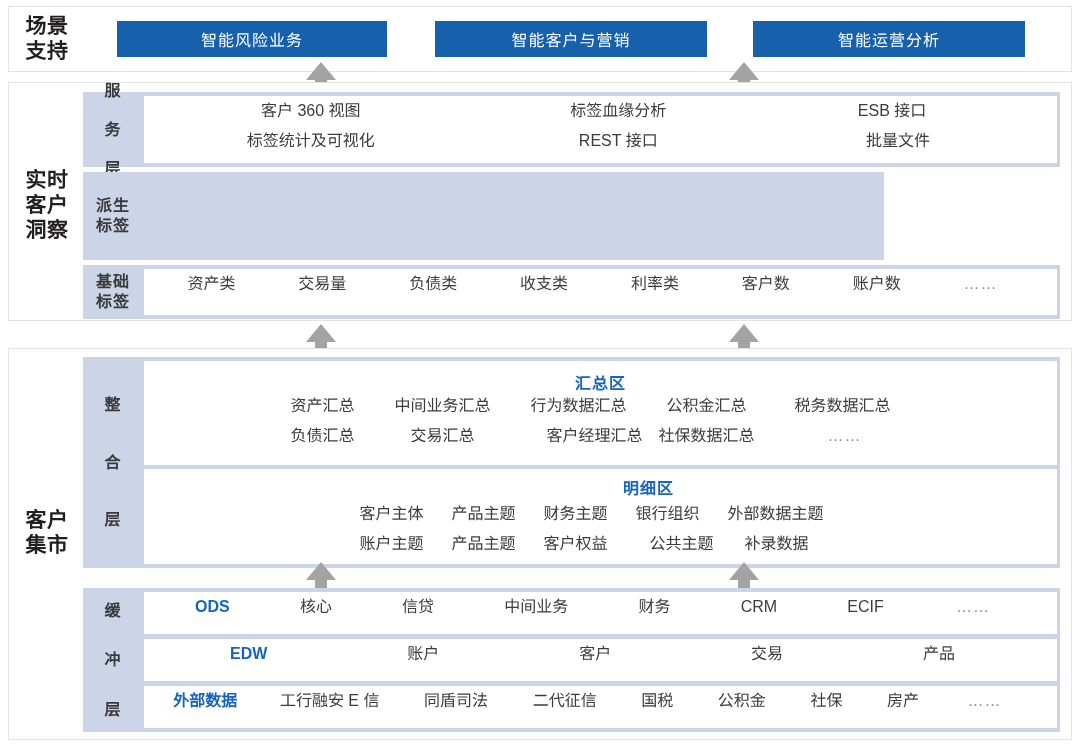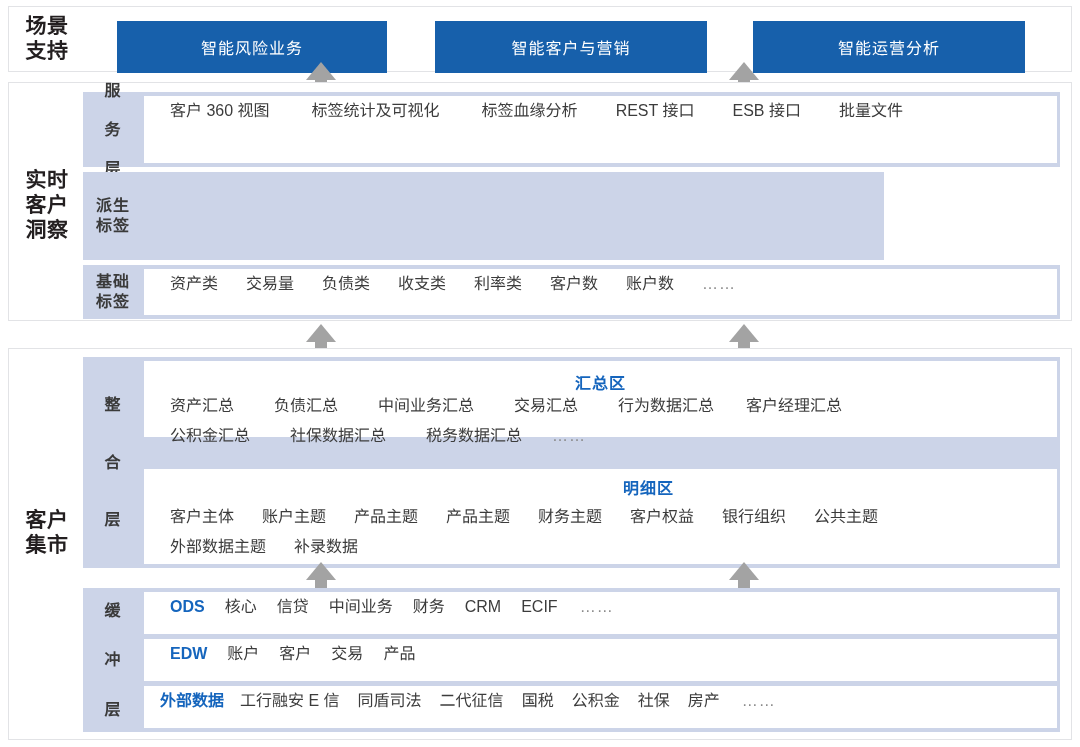--- a/index.html
+++ b/index.html
@@ -43,21 +43,21 @@
     width: 74px;
   }
   #label-scene   { left: 10px; top: 14px;  font-size: 21px; }
   #label-insight { left: 10px; top: 168px; font-size: 21px; }
   #label-mart    { left: 10px; top: 508px; font-size: 21px; }
 
   
   .scene-btn {
     position: absolute;
     top: 21px;
-    height: 52px;
+    height: 36px;
     background: #1760ab;
     color: #ffffff;
     font-size: 16px;
     display: flex;
     align-items: center;
     justify-content: center;
     letter-spacing: 1px;
   }
   #scene-btn-0 { left: 117px; width: 270px; }
   #scene-btn-1 { left: 435px; width: 272px; }
@@ -99,25 +99,27 @@
     top: 4px;
     bottom: 4px;
     background: #ffffff;
     box-sizing: border-box;
   }
 
   
   .items {
     display: flex;
     flex-wrap: wrap;
+    align-items: center;
     height: 100%;
     padding: 0 16px 0 26px;
     box-sizing: border-box;
     font-size: 16px;
     color: #3c3c3c;
+    flex-direction: column;
   }
   .items.twoline { align-content: center; }
   .item {
     white-space: nowrap;
     margin-right: 26px;
     line-height: 30px;
   }
   .item.ellipsis { color: #8a8a8a; letter-spacing: 1px; }
   .item.accent { color: #1565bd; font-weight: bold; margin-right: 20px; }
   .breaker { flex-basis: 100%; height: 0; }
@@ -256,23 +258,23 @@
     <span>集市</span>
   </div>
 
   <div class="band" style="left:83px; top:357px; width:977px; height:211px;">
     <div class="band-label spaced" style="line-height:3.6;">
       <span class="lab-line">整</span>
       <span class="lab-line">合</span>
       <span class="lab-line">层</span>
     </div>
 
-    <div class="band-inner" style="top:4px; bottom:auto; height:76px;">
+    <div class="band-inner" style="top:4px; bottom:auto; height:104px;">
       <div class="zone-title" style="top:9px;">汇总区</div>
-      <div class="items twoline" style="padding-top:43px;">
+      <div class="items twoline" style="padding-top:30px;">
         <span class="item" style="margin-right:40px">资产汇总</span>
         <span class="item" style="margin-right:40px">负债汇总</span>
         <span class="item" style="margin-right:40px">中间业务汇总</span>
         <span class="item" style="margin-right:40px">交易汇总</span>
         <span class="item" style="margin-right:32px">行为数据汇总</span>
         <span class="item" style="margin-right:0">客户经理汇总</span>
         <span class="breaker"></span>
         <span class="item" style="margin-right:40px">公积金汇总</span>
         <span class="item" style="margin-right:40px">社保数据汇总</span>
         <span class="item" style="margin-right:30px">税务数据汇总</span>

